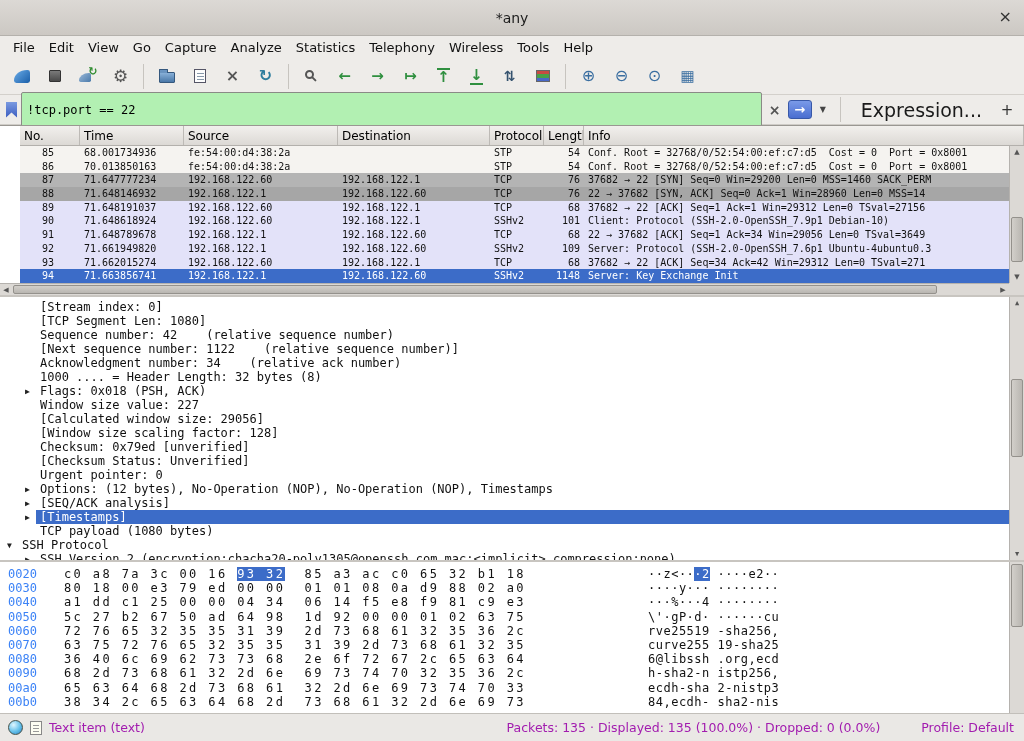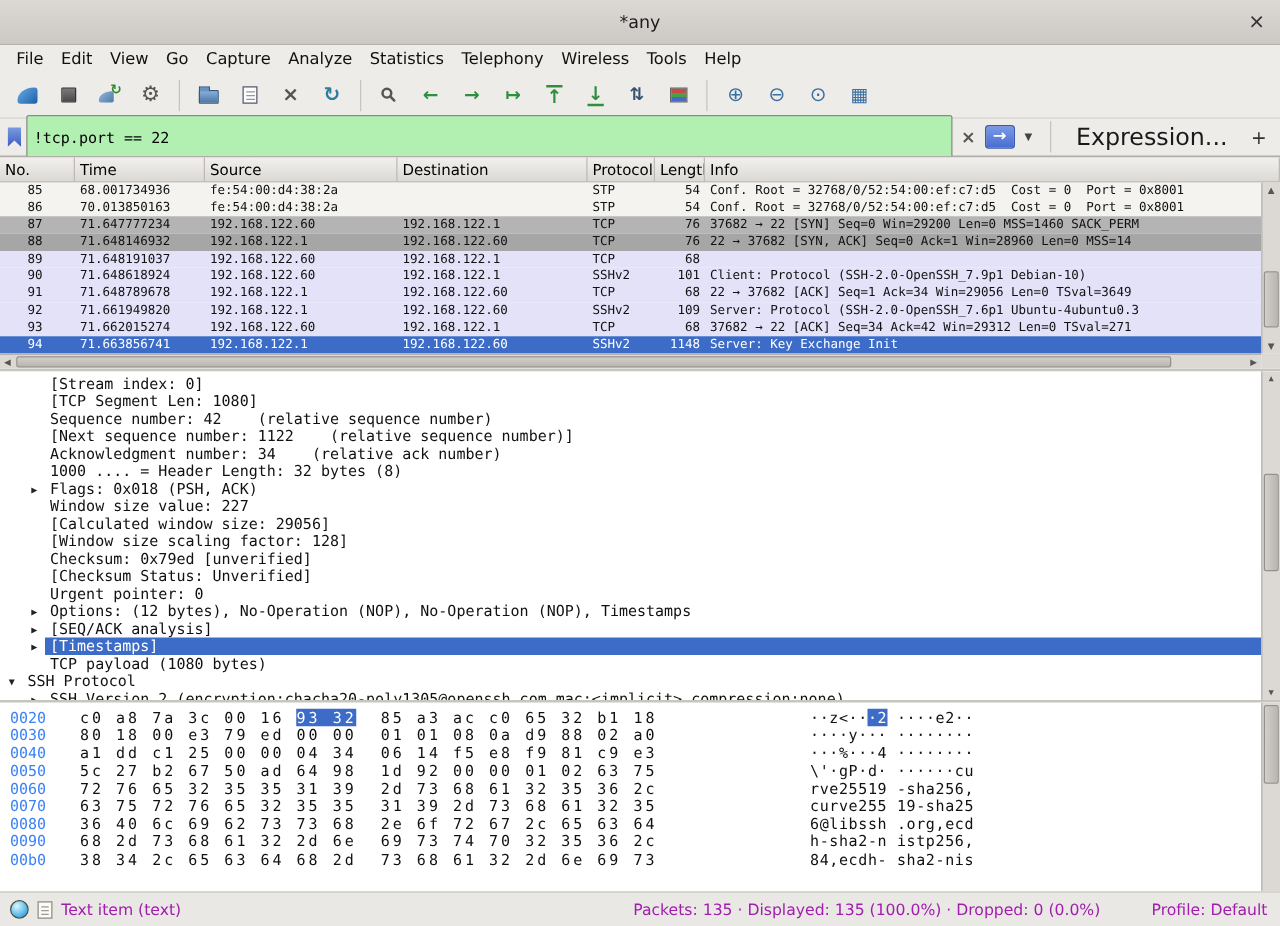--- a/index.html
+++ b/index.html
@@ -49,21 +49,21 @@
   .filterbar { height:30px; background:#eeece9; border-bottom:1px solid #cfccc7; display:flex; align-items:center; padding:0 6px; gap:4px; }
   .bookmark { width:11px; height:16px; flex:0 0 11px; background:linear-gradient(#7a9ae0,#3a5cc0); clip-path:polygon(0 0,100% 0,100% 100%,50% 68%,0 100%); }
   .filter-input { flex:1; height:36px; background:#b2f0b2; border:1px solid #8a8a86; border-radius:2px; display:flex; align-items:center; padding:0 5px; font-family:"DejaVu Sans Mono",monospace; font-size:12px; color:#000; overflow:hidden; white-space:nowrap; }
   .filter-clear { width:18px; height:18px; display:flex; align-items:center; justify-content:center; color:#555; font-size:14px; font-weight:bold; }
   .filter-apply { width:24px; height:19px; background:linear-gradient(#7a9ae8,#4a6ed0); border:1px solid #3858a8; border-radius:3px; color:#fff; display:flex; align-items:center; justify-content:center; font-size:13px; font-weight:bold; }
   .filter-dropdown { width:14px; height:18px; display:flex; align-items:center; justify-content:center; color:#444; font-size:8px; }
   .filter-expression { font-size:19px; color:#1a1a1a; padding:0 10px; white-space:nowrap; }
   .filter-add { width:22px; height:20px; display:flex; align-items:center; justify-content:center; font-size:15px; color:#333; }
   
   .packet-list { position:relative; height:170px; background:#fff; border-top:1px solid #9a9792; }
-  .pl-grid { display:grid; grid-template-columns:60px 104px 154px 152px 54px 40px minmax(0,1fr); }
+  .pl-grid { display:grid; grid-template-columns:60px 104px 154px 152px 54px 40px minmax(0,1fr);margin-left:20px; }
   .pl-header { height:20px; background:linear-gradient(#f2f0ed,#dcd9d5); border-bottom:1px solid #b3b0ac; font-size:12px; color:#000; }
   .hc { padding:3px 0 0 4px; border-right:1px solid #bdbab6; overflow:hidden; white-space:nowrap; }
   .pl-body { position:absolute; top:20px; left:0; right:15px; bottom:12px; overflow:hidden; font-family:"DejaVu Sans Mono",monospace; font-size:10px; }
   .pl-row { height:13.7px; line-height:13.7px; white-space:nowrap; }
   .pl-row span { overflow:hidden; white-space:pre; }
   .c-no { text-align:right; padding-right:26px; }
   .c-time,.c-src,.c-dst,.c-proto,.c-info { padding-left:4px; }
   .c-len { text-align:right; padding-right:4px; }
   .r-stp  { background:#f5f3f0; }
   .r-syn1 { background:#b4b4b4; }
@@ -262,20 +262,21 @@
           <span class="c-len">76</span>
           <span class="c-info">22 → 37682 [SYN, ACK] Seq=0 Ack=1 Win=28960 Len=0 MSS=14</span>
         </div>
         <div class="pl-row pl-grid r-tcp">
           <span class="c-no">89</span>
           <span class="c-time">71.648191037</span>
           <span class="c-src">192.168.122.60</span>
           <span class="c-dst">192.168.122.1</span>
           <span class="c-proto">TCP</span>
           <span class="c-len">68</span>
+          <span class="c-info">37682 → 22 [ACK] Seq=1 Ack=1 Win=29312 Len=0 TSval=27156</span>
         </div>
         <div class="pl-row pl-grid r-tcp">
           <span class="c-no">90</span>
           <span class="c-time">71.648618924</span>
           <span class="c-src">192.168.122.60</span>
           <span class="c-dst">192.168.122.1</span>
           <span class="c-proto">SSHv2</span>
           <span class="c-len">101</span>
           <span class="c-info">Client: Protocol (SSH-2.0-OpenSSH_7.9p1 Debian-10)</span>
         </div>
@@ -438,20 +439,25 @@
           <span class="hx-off">0080</span>
           <span class="hx-bytes">36 40 6c 69 62 73 73 68  2e 6f 72 67 2c 65 63 64</span>
           <span class="hx-ascii">6@libssh .org,ecd</span>
         </div>
         <div class="hx-line">
           <span class="hx-off">0090</span>
           <span class="hx-bytes">68 2d 73 68 61 32 2d 6e  69 73 74 70 32 35 36 2c</span>
           <span class="hx-ascii">h-sha2-n istp256,</span>
         </div>
         <div class="hx-line">
+          <span class="hx-off">00a0</span>
+          <span class="hx-bytes">65 63 64 68 2d 73 68 61  32 2d 6e 69 73 74 70 33</span>
+          <span class="hx-ascii">ecdh-sha 2-nistp3</span>
+        </div>
+        <div class="hx-line">
           <span class="hx-off">00b0</span>
           <span class="hx-bytes">38 34 2c 65 63 64 68 2d  73 68 61 32 2d 6e 69 73</span>
           <span class="hx-ascii">84,ecdh- sha2-nis</span>
         </div>
       </div>
     <div class="hex-vscroll">
       <div class="hex-thumb"></div>
     </div>
   </div>
 

